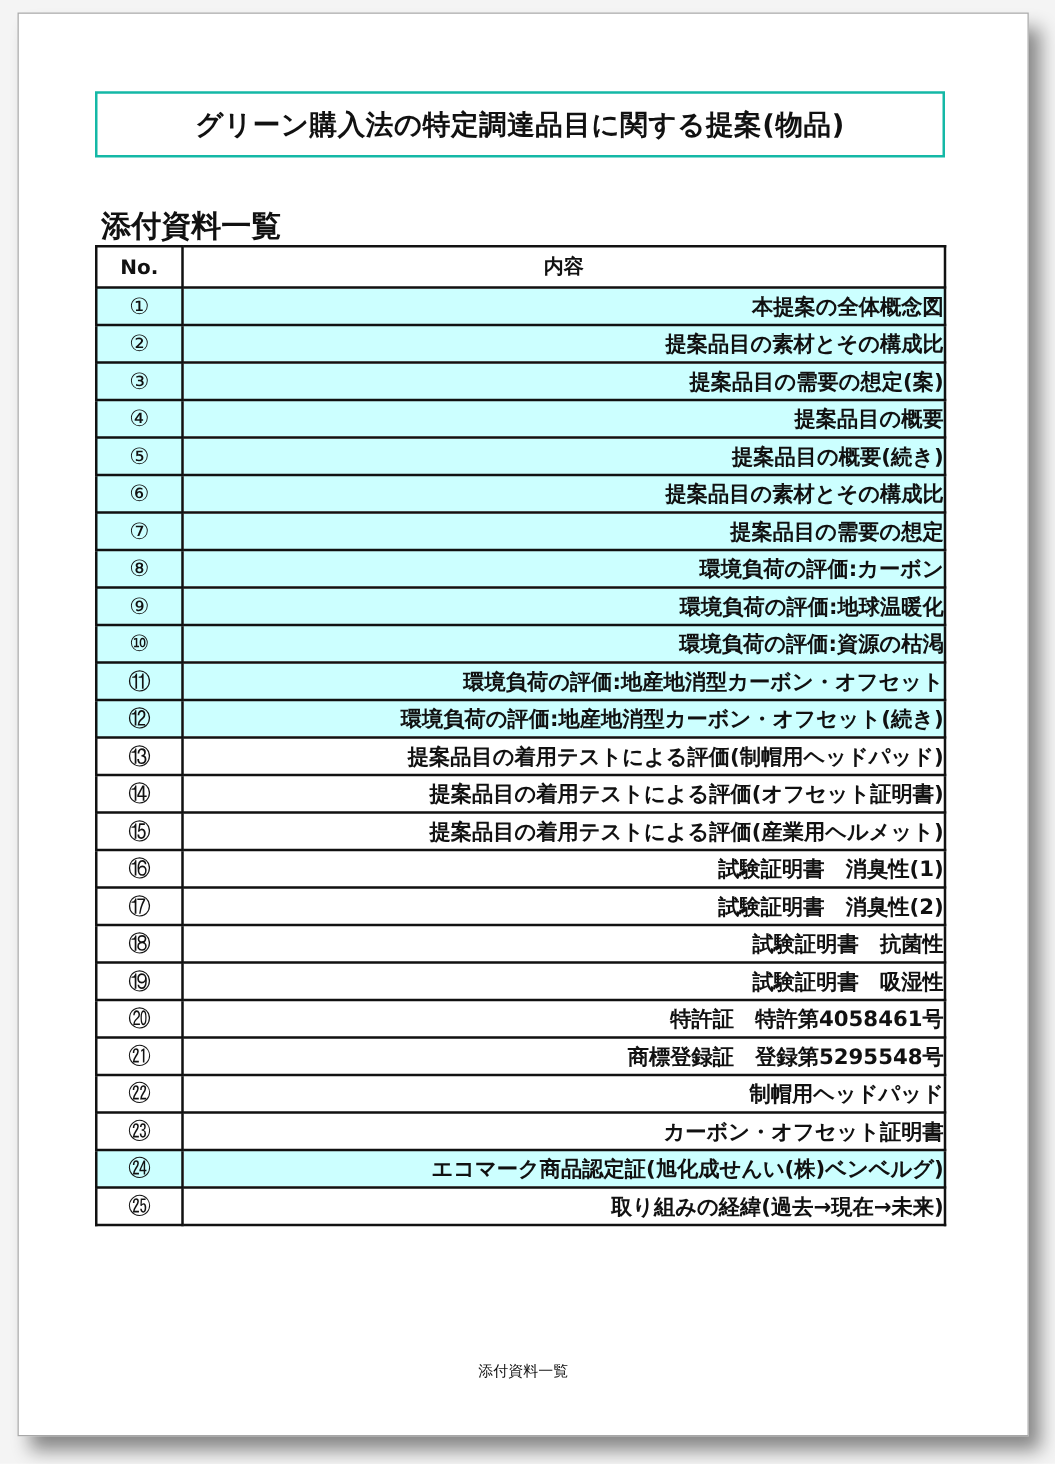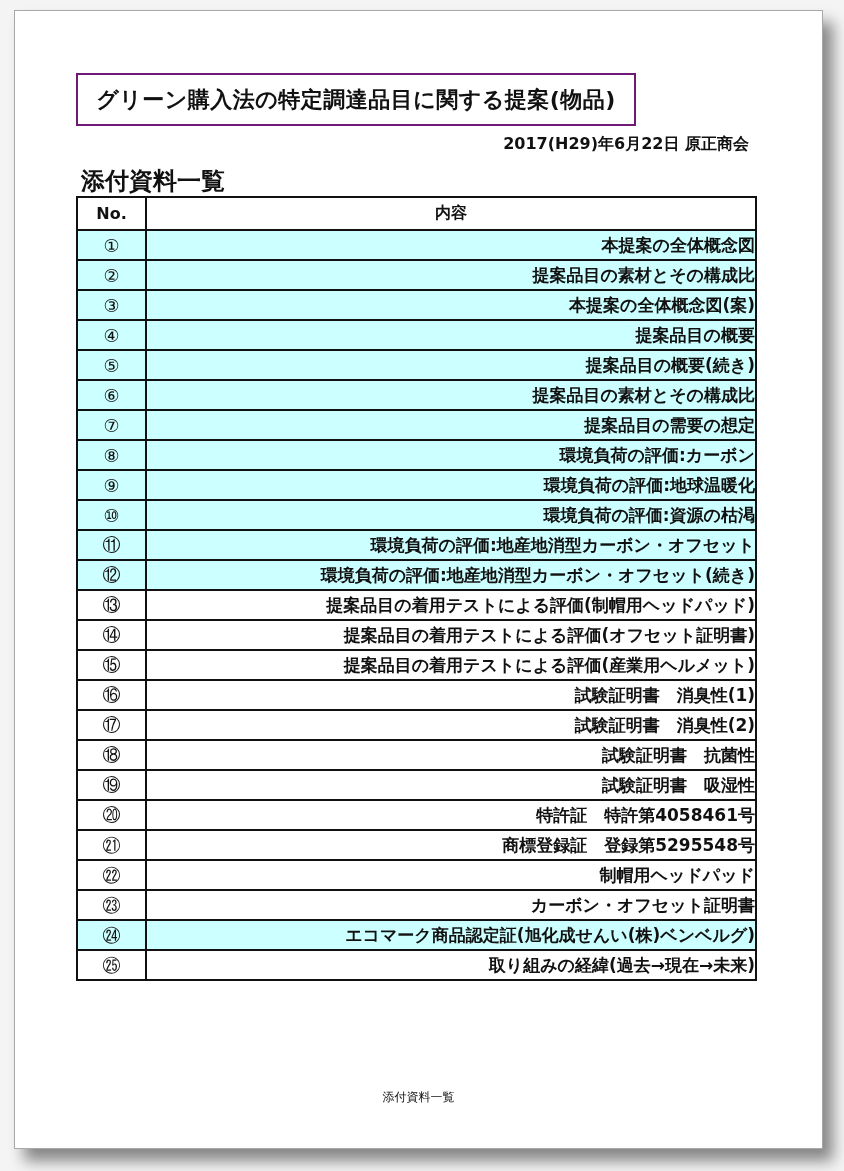--- a/index.html
+++ b/index.html
@@ -1,56 +1,55 @@
 <!DOCTYPE html>
 <html><head>
 <meta charset="utf-8">
 <style>
   html, body { margin:0; padding:0; }
   body { width:844px; height:1171px; background:#f4f4f4; position:relative; overflow:hidden; font-family:"DejaVu Sans", "Liberation Sans", sans-serif; }
   .page { position:absolute; left:14px; top:10px; width:809px; height:1139px; background:#fff; border:1px solid #a8a8a8; box-sizing:border-box; box-shadow:10px 12px 14px rgba(0,0,0,0.45); }
-  .title-box { position:absolute; left:61px; top:62px; width:560px; height:53px; border:2px solid #701a75; box-sizing:border-box; display:flex; align-items:center; justify-content:center; font-size:22px; font-weight:bold; color:#111; letter-spacing:0.5px; }
+  .title-box { position:absolute; left:61px; top:62px; width:680px; height:53px; border:2px solid #14b8a6; box-sizing:border-box; display:flex; align-items:center; justify-content:center; font-size:22px; font-weight:bold; color:#111; letter-spacing:0.5px; }
   .date-line { position:absolute; right:73px; top:123px; font-size:16px; font-weight:bold; color:#111; }
   .section-title { position:absolute; left:66px; top:154px; font-size:24px; font-weight:bold; color:#111; }
   table { position:absolute; left:61px; top:185px; width:681px; border-collapse:collapse; table-layout:fixed; }
   td, th { border:2px solid #111; padding:0; height:30px; box-sizing:border-box; font-size:17px; color:#111; }
   th { font-weight:bold; background:#fff; height:33px; font-size:16px;margin-top:20px; }
   th.no, td.no { width:69px; text-align:center; }
   td.content { text-align:right; padding-left:5px; font-weight:bold; white-space:nowrap; overflow:hidden; }
   td.no { font-size:18px; font-weight:normal; }
   tr.hl td { background:#ccffff; }
   .footer { position:absolute; left:0; width:100%; top:1078px; text-align:center; font-size:12px; color:#111; }
 </style>
 </head>
 <body>
 
 <div class="page">
   <div class="title-box">グリーン購入法の特定調達品目に関する提案(物品)</div>
-  <div class="date-line">2017(H29)年6月22日 原正商会</div>
   <div class="section-title">添付資料一覧</div>
 
   <table>
     <thead>
       <tr>
         <th class="no">No.</th>
         <th>内容</th>
       </tr>
     </thead>
     <tbody id="rows">
         <tr class="hl">
           <td class="no">①</td>
           <td class="content">本提案の全体概念図</td>
         </tr>
         <tr class="hl">
           <td class="no">②</td>
           <td class="content">提案品目の素材とその構成比</td>
         </tr>
         <tr class="hl">
           <td class="no">③</td>
-          <td class="content">本提案の全体概念図(案)</td>
+          <td class="content">提案品目の需要の想定(案)</td>
         </tr>
         <tr class="hl">
           <td class="no">④</td>
           <td class="content">提案品目の概要</td>
         </tr>
         <tr class="hl">
           <td class="no">⑤</td>
           <td class="content">提案品目の概要(続き)</td>
         </tr>
         <tr class="hl">

